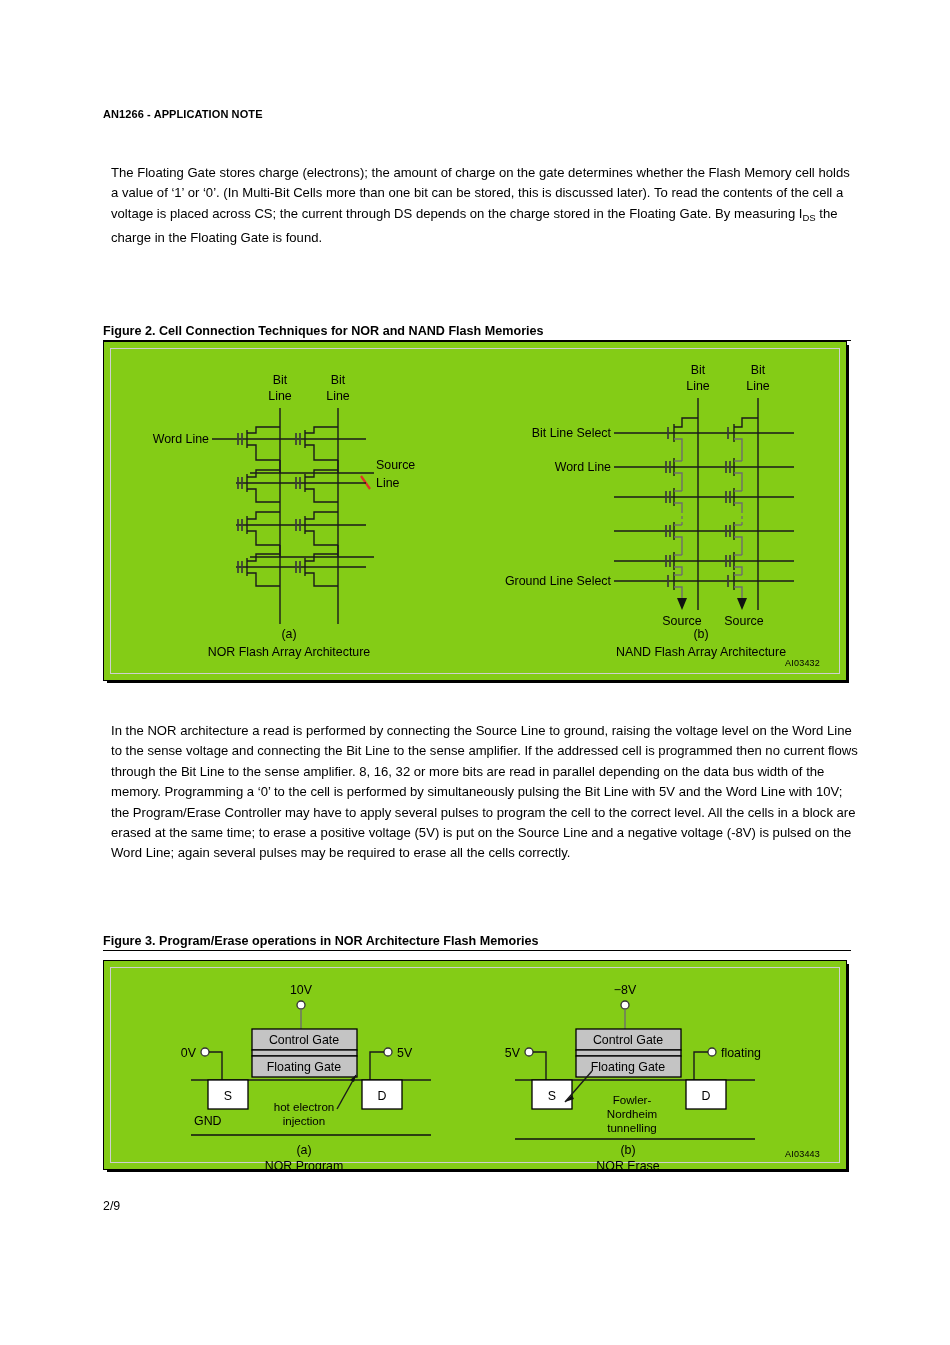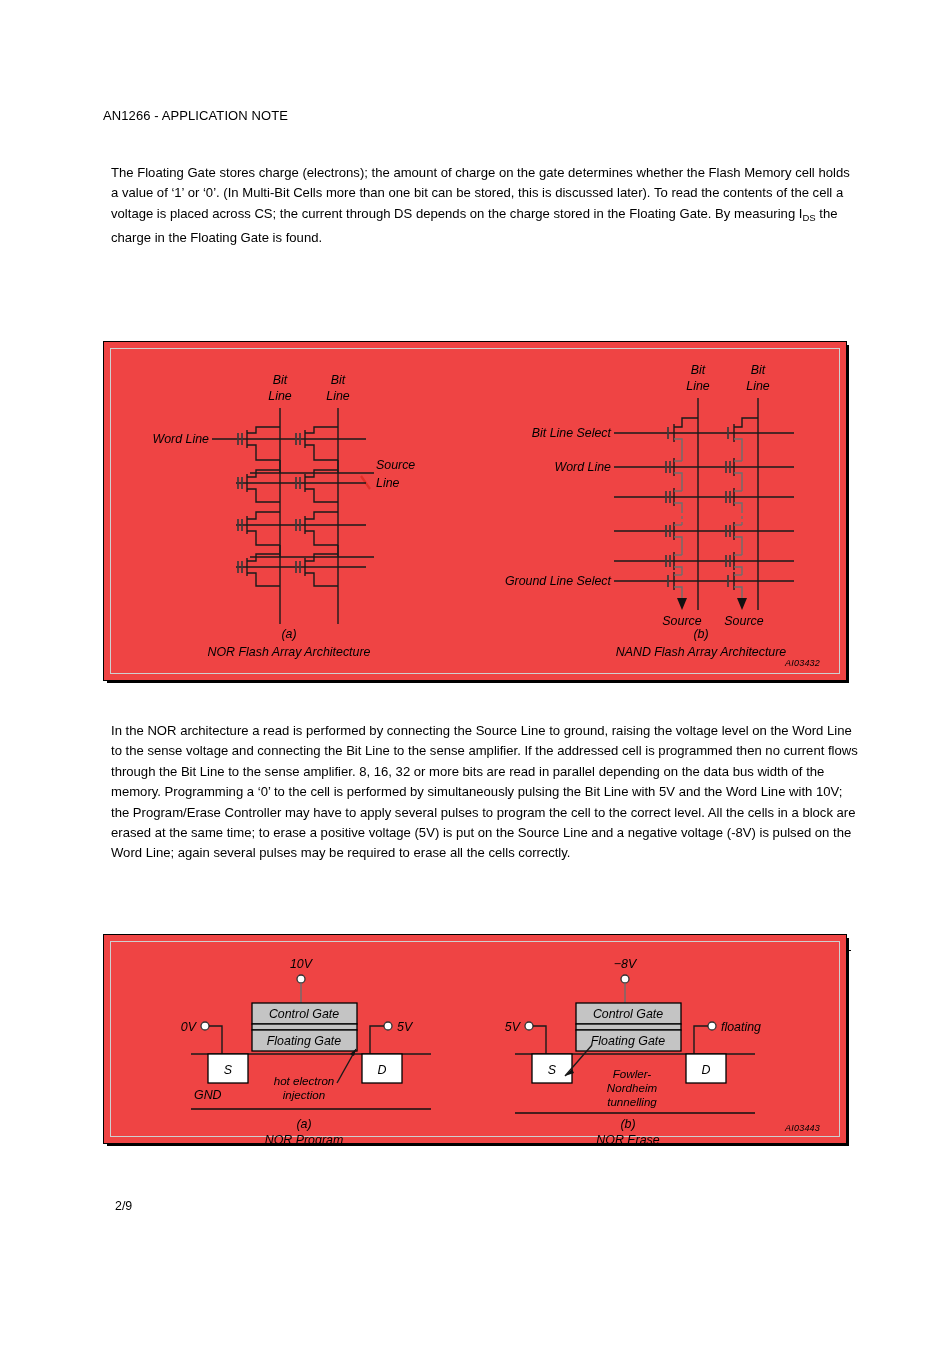--- a/index.html
+++ b/index.html
@@ -12,22 +12,22 @@
     position:relative;
     overflow:hidden;
   }
   .page{
     position:absolute;
     left:103px; top:0; width:752px; height:1345px;
   }
 
   
   h1.doc-title{
-    font-size:13px;
-    font-weight:normal;
+    font-size:11px;
+    font-weight:bold;
     margin:0;
     position:absolute;
     top:108px; left:0;
     letter-spacing:.1px;
   }
   p.body-text{
     position:absolute;
     left:0;
     width:748px;
     font-size:13.1px;
@@ -52,50 +52,49 @@
     box-sizing:border-box;
   }
   #cap2{top:324px;}
   #cap3{top:909px;margin-top:25px;}
 
   
   .fig-box{
     position:absolute;
     left:0;
     box-sizing:border-box;
-    background:#ef4444;
+    background:#84cc16;
     border:1.6px solid #000;
     box-shadow:3px 3px 0 -1px #000;
-    font-style:italic;
   }
   .fig-inner{
     position:absolute;
     left:6px; top:6px; right:6px; bottom:6px;
     border:1px solid #cfcfcf;
     box-sizing:border-box;
   }
   #fig2-box{top:341px;width:744px;height:340px;}
-  #fig3-box{top:934px;width:744px;height:210px;text-align:right;}
+  #fig3-box{top:960px;width:744px;height:210px;text-align:right;}
 
   .fig-svg{position:absolute;left:0;top:0;}
 
   .fig-id{
     position:absolute;
     font-size:9px;
     color:#000;
     letter-spacing:.2px;
     margin-top:25px;
   }
   #fig2-id{right:26px; bottom:12px;}
   #fig3-id{right:26px; bottom:10px;}
 
   
   .footer{
     position:absolute;
-    left:12px; top:1199px;
+    left:0; top:1199px;
     font-size:12.4px;
   }
 
   svg text{font-family:"Liberation Sans", sans-serif; fill:#000;}
   .lbl{font-size:12.4px;}
   .lbl-sm{font-size:11.6px;}
   .wire{stroke:#1a1a1a;stroke-width:1.4;fill:none;}
   .wire-g{stroke:#6e6e6e;stroke-width:1.4;fill:none;}
   .wire-thick{stroke:#111;stroke-width:1.6;fill:none;}
   .gatebar{stroke:#3a3a3a;stroke-width:1.7;fill:none;}
@@ -107,20 +106,21 @@
 </head>
 <body>
 
 <div class="page">
 
   <h1 class="doc-title">AN1266 - APPLICATION NOTE</h1>
 
   <p class="body-text" id="para1"><span>The Floating Gate stores charge (electrons); the amount of charge on the gate determines whether the Flash Memory cell holds a value of ‘1’ or ‘0’. (In Multi-Bit Cells more than one bit can be stored, this is discussed later). To read the contents of the cell a voltage is placed across CS; the current through DS depends on the charge stored in the Floating Gate. By measuring I</span><span class="sub">DS</span><span> the charge in the Floating Gate is found.</span></p>
 
 
+  <div class="fig-caption" id="cap2">Figure 2. Cell Connection Techniques for NOR and NAND Flash Memories</div>
 
   <div class="fig-box" id="fig2-box">
     <div class="fig-inner"></div>
 
     <svg class="fig-svg" width="744" height="340" viewBox="0 0 744 340">
 
       <g>
 
         <text class="lbl" x="176" y="42" text-anchor="middle">Bit</text>
         <text class="lbl" x="176" y="58" text-anchor="middle">Line</text>

